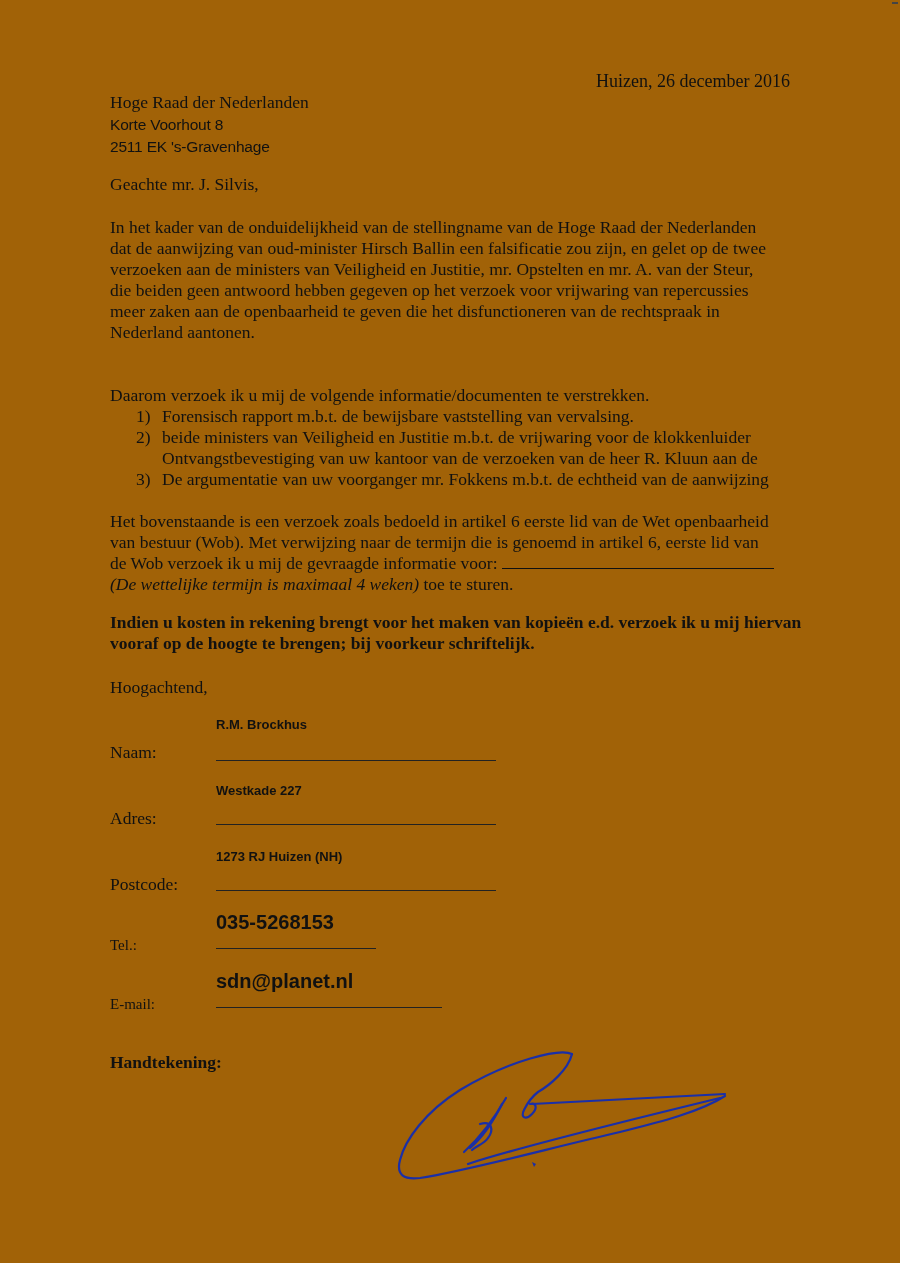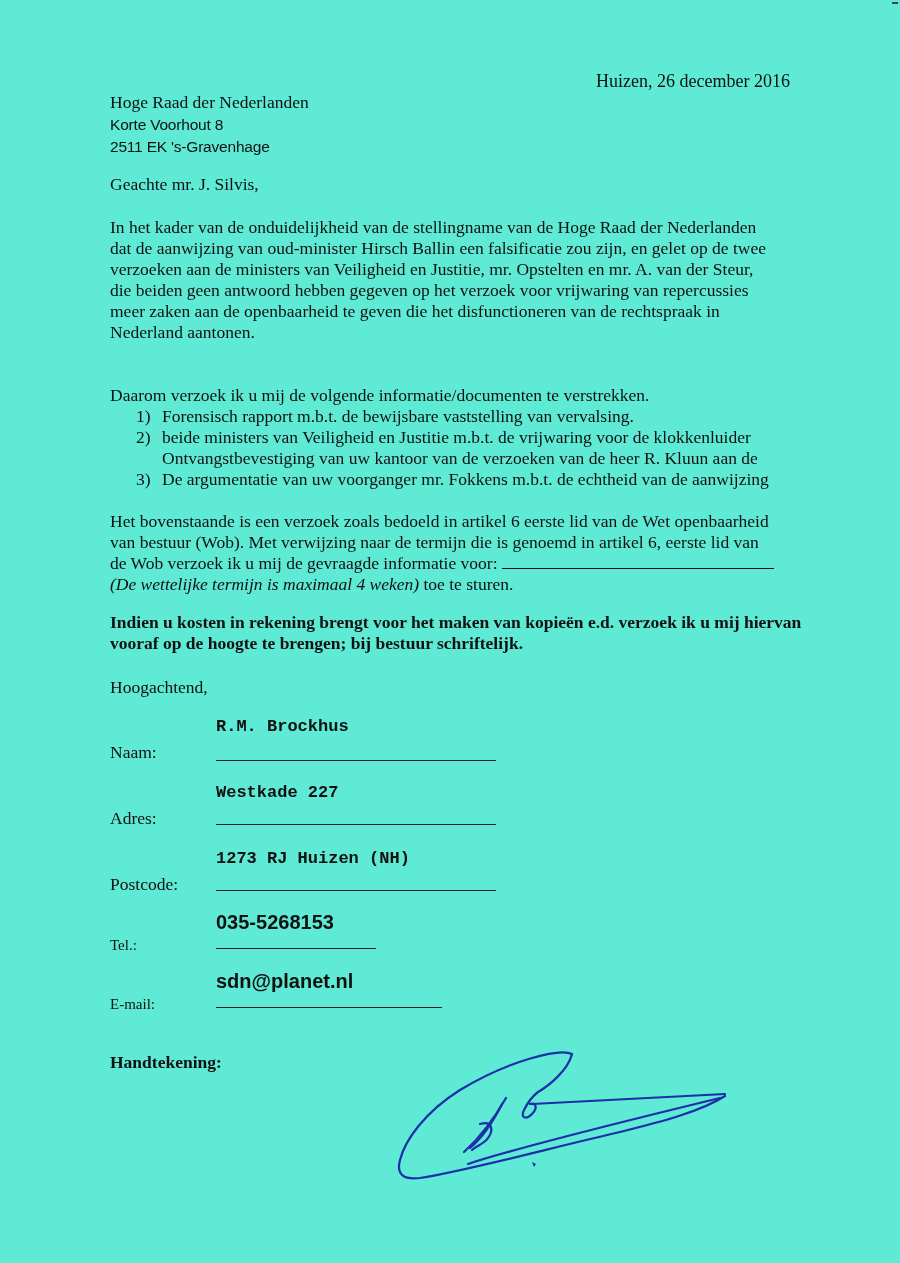--- a/index.html
+++ b/index.html
@@ -1,18 +1,18 @@
 <!DOCTYPE html>
 <html><head>
 <meta charset="utf-8">
 <style>
   html, body { margin: 0; padding: 0; background: #ffffff; }
   body { width: 900px; height: 1263px; position: relative; overflow: hidden;
          font-family: "Liberation Serif", "DejaVu Serif", serif; color: #111; }
-  .page { position: absolute; left: 0; top: 0; width: 900px; height: 1263px; background: #5eead4; }
+  .page { position: absolute; left: 0; top: 0; width: 900px; height: 1263px; background: #a16207; }
   .abs { position: absolute; white-space: nowrap; }
   .serif { font-family: "Liberation Serif", "DejaVu Serif", serif; font-size: 17.5px; line-height: 21px; }
   .sans  { font-family: "Liberation Sans", "DejaVu Sans", sans-serif; }
   .date { left: 596px; top: 71px; font-size: 18px; }
   .addr { left: 110px; top: 92px; }
   .addr div { height: 22px; }
   .addr .l1 { font-size: 17.5px; }
   .addr .l2, .addr .l3 { font-family: "Liberation Sans", "DejaVu Sans", sans-serif; font-size: 15.5px; font-weight: normal; letter-spacing: -0.2px; }
   .greet { left: 110px; top: 174px; }
   .para { position: absolute; left: 110px; width: 690px; }
@@ -24,21 +24,21 @@
   .list .num { width: 26px; }
   .list .txt .ln { white-space: nowrap; height: 21px; }
   .p3 { top: 511px; }
   .blank-line { display: inline-block; width: 272px; border-bottom: 1.5px solid #111; height: 15px; vertical-align: baseline; margin-left: 4px; }
   .italic { font-style: italic; }
   .p4 { top: 612px; font-weight: bold; }
   .closing { left: 110px; top: 677px; }
   .field-label { position: absolute; left: 110px; font-size: 17.5px; }
   .field-label.sans { font-family: Liberation Serif, serif; font-size: 15px; }
   .field-value { position: absolute; left: 216px; font-weight: bold; white-space: nowrap; }
-  .fv-serif { font-family: Liberation Mono, monospace; font-size: 17px; }
+  .fv-serif { font-family: Liberation Sans, sans-serif; font-size: 13px; }
   .fv-sans { font-family: "Liberation Sans", "DejaVu Sans", sans-serif; font-size: 20px; }
   .field-line { position: absolute; left: 216px; border-bottom: 1.5px solid #222; height: 0; }
   .sig-label { left: 110px; top: 1052px; font-weight: bold; }
   .signature { position: absolute; left: 390px; top: 1040px; width: 350px; height: 150px; }
   .scanmark { position: absolute; right: 2px; top: 2px; width: 6px; height: 2px; background: #444; }
 </style>
 </head>
 <body>
 
 <div class="page">
@@ -96,21 +96,21 @@
     <div class="ln">
       <span>de Wob verzoek ik u mij de gevraagde informatie voor:</span><span class="blank-line"></span>
     </div>
     <div class="ln">
       <span class="italic">(De wettelijke termijn is maximaal 4 weken)</span><span> toe te sturen.</span>
     </div>
   </div>
 
   <div class="para serif p4">
     <div class="ln">Indien u kosten in rekening brengt voor het maken van kopieën e.d. verzoek ik u mij hiervan</div>
-    <div class="ln">vooraf op de hoogte te brengen; bij bestuur schriftelijk.</div>
+    <div class="ln">vooraf op de hoogte te brengen; bij voorkeur schriftelijk.</div>
   </div>
 
   <div class="abs serif closing">Hoogachtend,</div>
 
   <div>
     <div class="field-value fv-serif" style="top:717px;">R.M. Brockhus</div>
     <div class="field-label serif" style="top:742px;">Naam:</div>
     <div class="field-line" style="top:760px; width:280px;"></div>
   </div>
 

